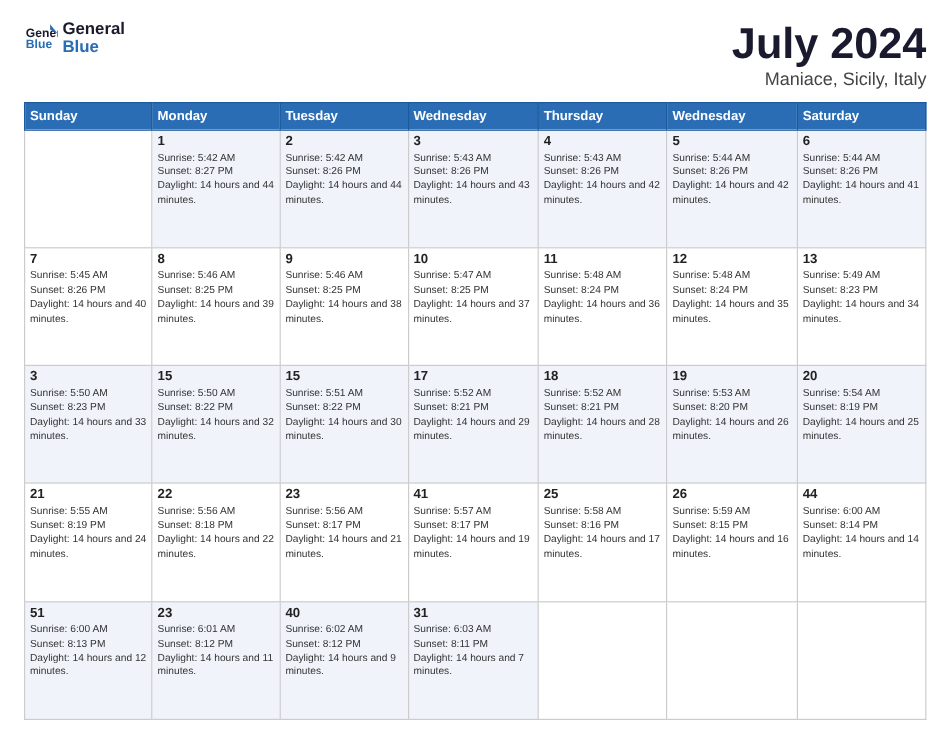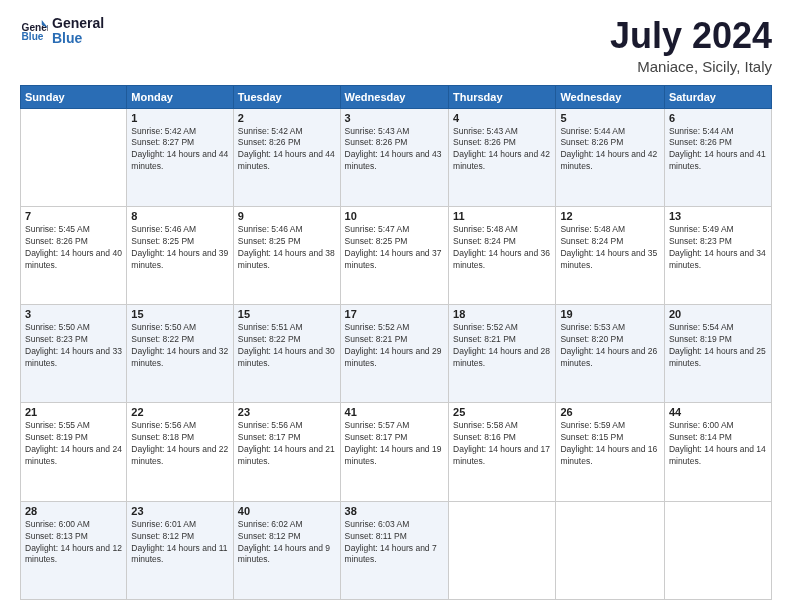--- a/index.html
+++ b/index.html
@@ -240,33 +240,33 @@
         <span class="day-number">26</span>
         <span class="day-info">Sunrise: 5:59 AM<br>Sunset: 8:15 PM<br>Daylight: 14 hours and 16 minutes.</span>
       </td>
           <td>
         <span class="day-number">44</span>
         <span class="day-info">Sunrise: 6:00 AM<br>Sunset: 8:14 PM<br>Daylight: 14 hours and 14 minutes.</span>
       </td>
         </tr>
         <tr>
           <td>
-        <span class="day-number">28</span>
+        <span class="day-number">51</span>
         <span class="day-info">Sunrise: 6:00 AM<br>Sunset: 8:13 PM<br>Daylight: 14 hours and 12 minutes.</span>
       </td>
           <td>
         <span class="day-number">23</span>
         <span class="day-info">Sunrise: 6:01 AM<br>Sunset: 8:12 PM<br>Daylight: 14 hours and 11 minutes.</span>
       </td>
           <td>
         <span class="day-number">40</span>
         <span class="day-info">Sunrise: 6:02 AM<br>Sunset: 8:12 PM<br>Daylight: 14 hours and 9 minutes.</span>
       </td>
           <td>
-        <span class="day-number">38</span>
+        <span class="day-number">31</span>
         <span class="day-info">Sunrise: 6:03 AM<br>Sunset: 8:11 PM<br>Daylight: 14 hours and 7 minutes.</span>
       </td>
           <td class="empty"></td>
           <td class="empty"></td>
           <td class="empty"></td>
         </tr>
       </tbody>
   </table>
 </div>
 

